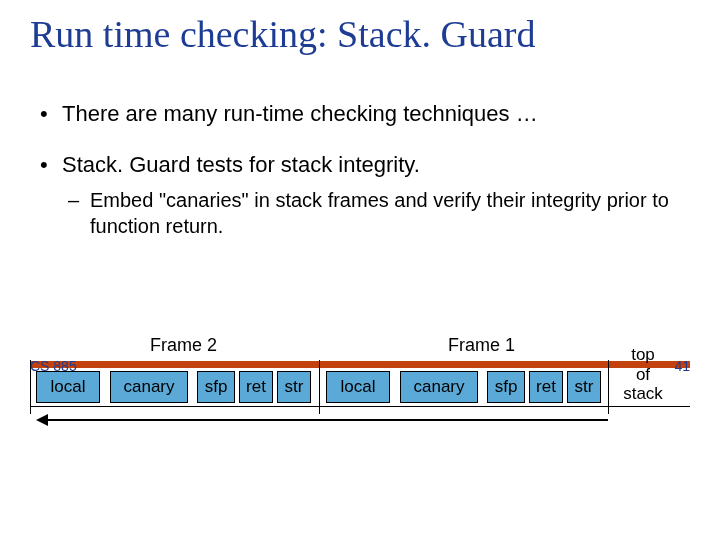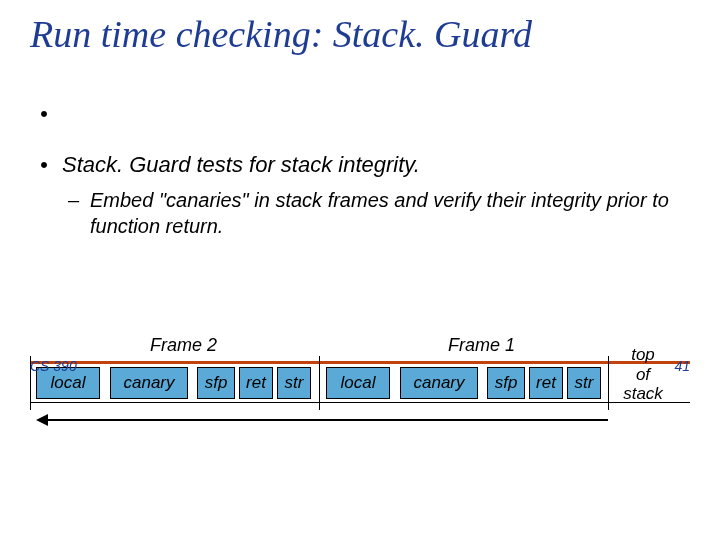--- a/index.html
+++ b/index.html
@@ -11,21 +11,20 @@
     font-family: Arial, Helvetica, sans-serif;
     color: #000;
     position: relative;
     overflow: hidden;
   }
   .slide {
     width: 720px;
     height: 396px;
     position: relative;
     box-sizing: border-box;
-    font-style: italic;
   }
   .title {
     position: absolute;
     top: 12px;
     left: 30px;
     right: 30px;
     font-family: "Times New Roman", Times, serif;
     font-size: 38px;
     color: #1e3c93;
     font-weight: 400;
@@ -68,21 +67,21 @@
     position: relative;
     height: 26px;
     font-size: 18px;
   }
   .frame-labels > span {
     position: absolute;
   }
   .strip {
     position: relative;
     height: 38px;
-    border-top: 3px solid #c2410c;
+    border-top: 7px solid #c2410c;
     border-bottom: 1px solid #000;
   }
   .cell {
     position: absolute;
     top: 3px;
     height: 32px;
     box-sizing: border-box;
     background: #5aa9d6;
     border: 1px solid #000;
     font-size: 17px;
@@ -147,20 +146,21 @@
 </head>
 <body>
 
 <div class="slide">
 
   <div class="title">Run time checking: Stack. Guard</div>
 
   <div class="body">
     <div class="b1">
       <span class="dot">•</span>
+      <span>There are many run-time checking techniques …</span>
     </div>
     <div class="b1" style="margin-bottom:2px;">
       <span class="dot">•</span>
       <span>Stack. Guard tests for stack integrity.</span>
     </div>
     <div class="b2">
       <span class="dash">–</span>
       <span>Embed "canaries" in stack frames and verify their integrity prior to function return.</span>
     </div>
   </div>
@@ -190,16 +190,16 @@
       <div class="cell" style="left:537px;width:34px;">str</div>
     </div>
 
     <div class="tos" style="left:588px; top:10px; width:50px; white-space:pre;">top
 of
 stack</div>
 
     <div class="arrow" style="left:8px; top:84px; width:570px;"></div>
   </div>
 
-  <div class="footer-left">CS 390</div>
+  <div class="footer-left">CS 885</div>
   <div class="footer-right">41</div>
 
 </div>
 
 </body></html>

